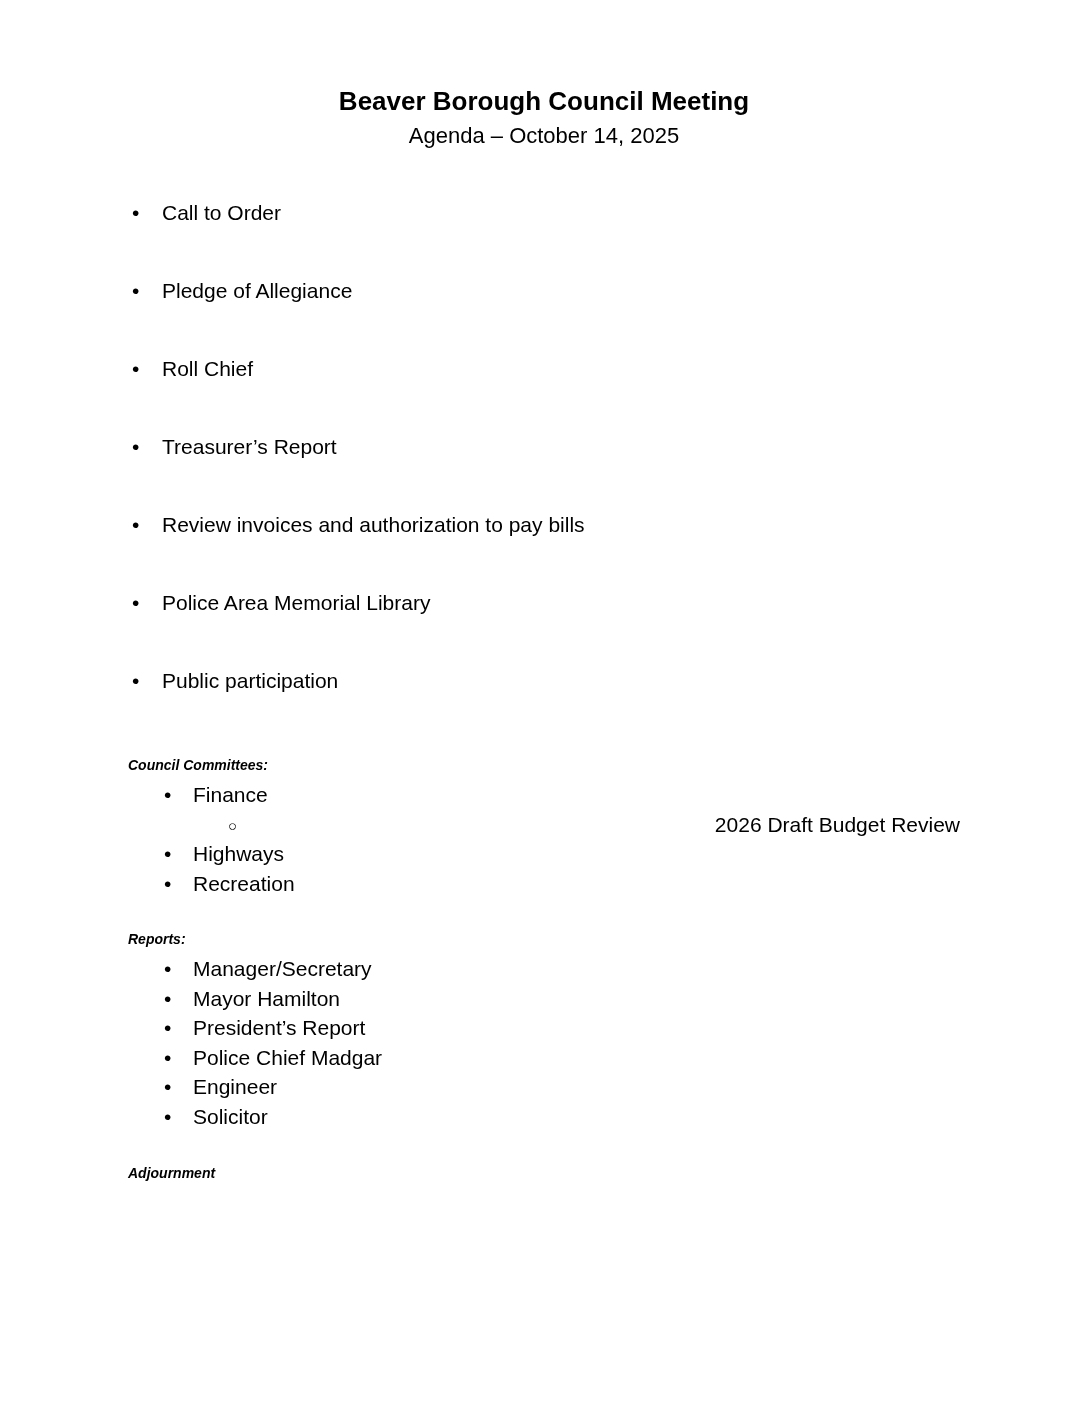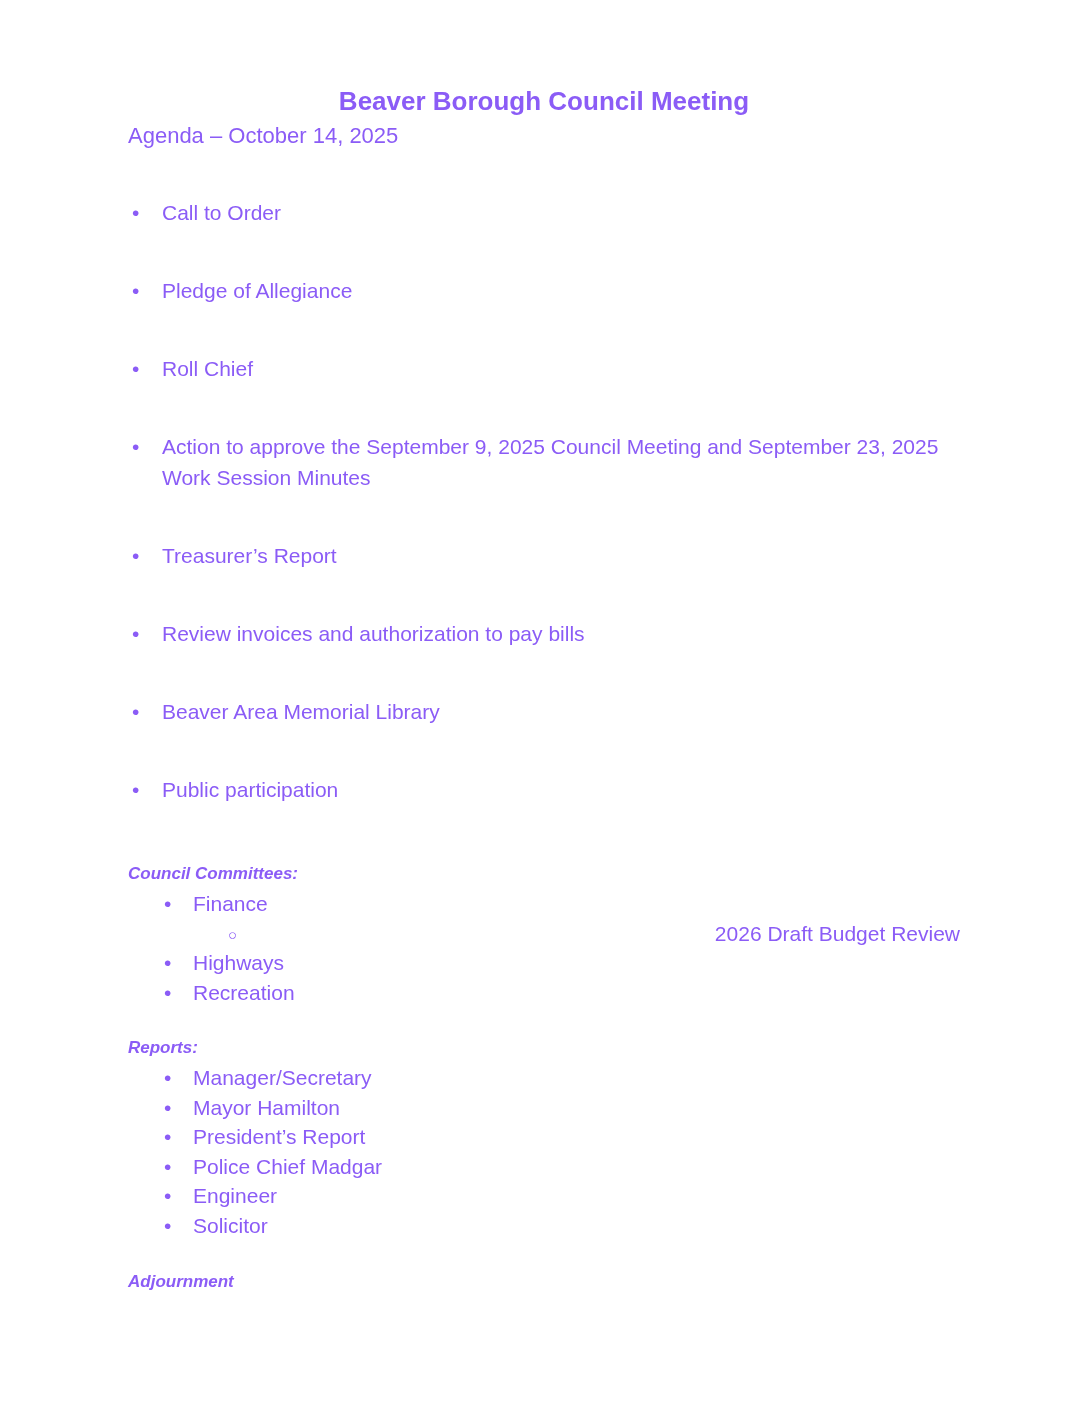--- a/index.html
+++ b/index.html
@@ -6,35 +6,35 @@
     margin: 0;
     padding: 0;
     background: #ffffff;
   }
   .page {
     position: relative;
     width: 1088px;
     height: 1408px;
     background: #ffffff;
     font-family: "Liberation Sans", sans-serif;
-    color: #8b5cf6;
+    color: #000000;
     overflow: hidden;
     box-sizing: border-box;
     padding: 86px 128px 0 128px;
     border-radius: 14px;
   }
   .doc-title {
     text-align: center;
     font-size: 26px;
     font-weight: bold;
     line-height: 30px;
     margin: 0;
   }
   .doc-subtitle {
-    text-align: left;
+    text-align: center;
     font-size: 22px;
     font-weight: normal;
     line-height: 28px;
     margin: 6px 0 0 0;
   }
   ul {
     list-style: none;
     margin: 0;
     padding: 0;
   }
@@ -50,21 +50,21 @@
     max-width: 830px;
     margin-top: 47px;
   }
   .main-list > li::before {
     content: "\2022";
     position: absolute;
     left: 4px;
     top: 0;
   }
   .section-heading {
-    font-size: 17px;
+    font-size: 14px;
     font-weight: bold;
     font-style: italic;
     line-height: 30px;
     margin: 0;
   }
   .committees-heading { margin-top: 54px; }
   .reports-heading    { margin-top: 26px; }
   .sub-list {
     font-size: 21px;
   }
@@ -102,24 +102,23 @@
 
 <div class="page">
 
   <h1 class="doc-title">Beaver Borough Council Meeting</h1>
   <h2 class="doc-subtitle">Agenda – October 14, 2025</h2>
 
   <ul class="main-list">
     <li>Call to Order</li>
     <li>Pledge of Allegiance</li>
     <li>Roll Chief</li>
-    <li>Action to approve the September 9, 2025 Council Meeting and September 23, 2025 Work Session Minutes</li>
     <li>Treasurer’s Report</li>
     <li>Review invoices and authorization to pay bills</li>
-    <li>Beaver Area Memorial Library</li>
+    <li>Police Area Memorial Library</li>
     <li>Public participation</li>
   </ul>
 
   <h3 class="section-heading committees-heading">Council Committees:</h3>
   <ul class="sub-list">
     <li>Finance</li>
   </ul>
   <ul class="sub-sub-list">
     <li>2026 Draft Budget Review</li>
   </ul>

